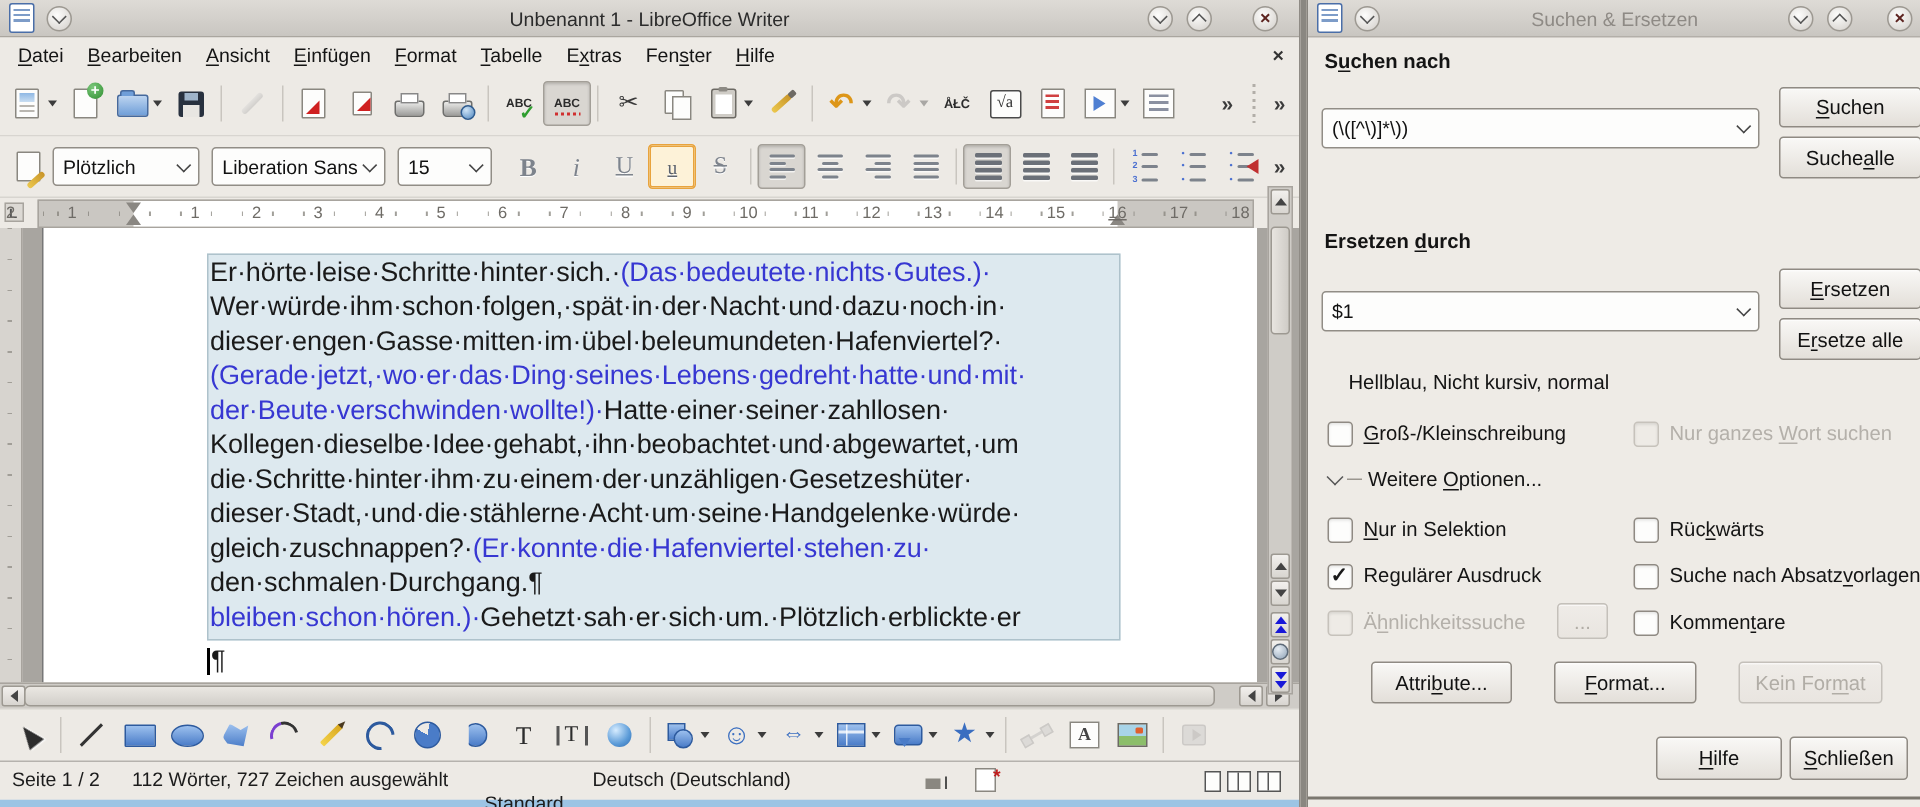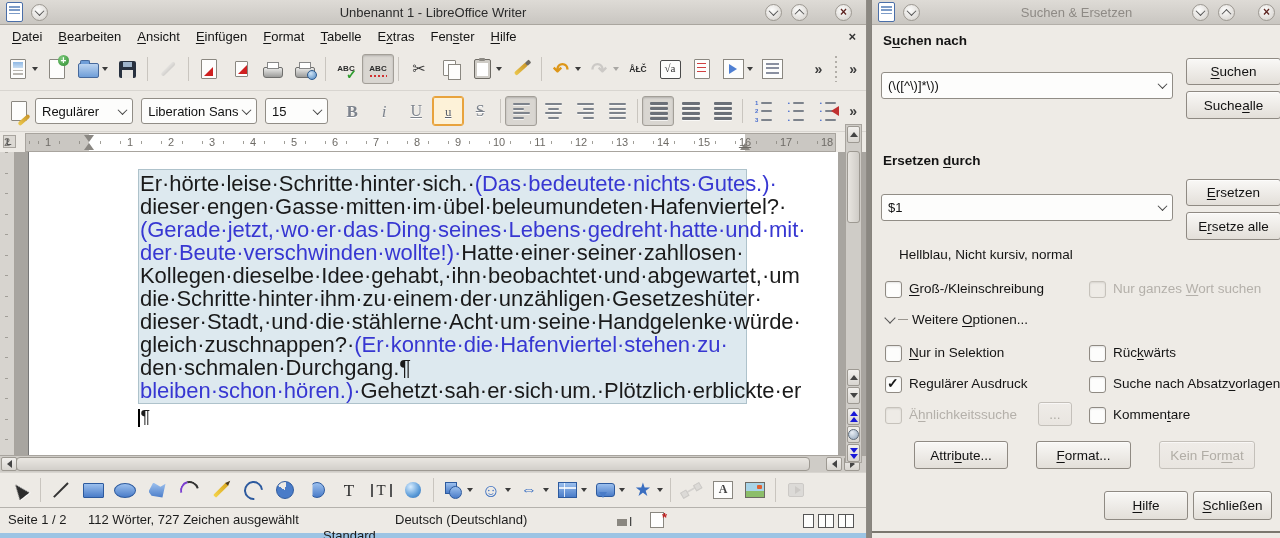--- a/index.html
+++ b/index.html
@@ -99,21 +99,21 @@
   .ind-marker{position:absolute;width:0;height:0;}
   .ind-top{border-left:5px solid transparent;border-right:5px solid transparent;border-top:7px solid #8a8782;}
   .ind-bot{border-left:5px solid transparent;border-right:5px solid transparent;border-bottom:7px solid #8a8782;}
   
   .docarea{flex:1;position:relative;background:#a8a5a0;overflow:hidden;}
   .vruler{position:absolute;left:0;top:0;bottom:0;width:14px;background:#d7d4cf;border-right:1px solid #a8a49e;}
   .vruler .ticks{position:absolute;top:0;bottom:0;left:5px;width:3px;background:repeating-linear-gradient(#8a8780 0 1px,transparent 1px 20.5px);opacity:.7;}
   .page{position:absolute;left:28px;width:810px;top:0;height:312px;background:#fff;box-shadow:1px 0 0 #777 inset;}
   .textblock{position:absolute;left:110px;top:17px;width:609px;}
   .selection{background:#dde9ef;border:1px solid #aec2cb;padding:1px 1px 2px 1px;}
-  .docline{height:23px;white-space:nowrap;font-size:22px;color:#1a1a1a;overflow:visible;}
+  .docline{height:23px;white-space:nowrap;font-size:18px;color:#1a1a1a;overflow:visible;}
   .docline .blue{color:#3737d2;}
   .afterpara{margin-top:3px;font-size:18px;color:#1a1a1a;display:flex;align-items:center;height:21px;}
   .caret{display:inline-block;width:1.6px;height:18px;background:#000;margin-right:1px;}
   
   .vscroll{position:absolute;right:4px;top:124px;width:17px;height:339px;background:#cfccc7;border:1px solid #a8a49e;box-sizing:border-box;}
   .sbtn{position:absolute;left:1px;right:1px;height:15px;background:linear-gradient(#f2f0ed,#d8d5d0);border:1px solid #9d9992;border-radius:2px;display:flex;align-items:center;justify-content:center;}
   .vthumb{position:absolute;left:1px;right:1px;top:26px;height:70px;background:linear-gradient(90deg,#e8e5e0,#cfccc7);border:1px solid #9d9992;border-radius:3px;}
   .tri{width:0;height:0;display:inline-block;}
   .tri.up{border-left:4px solid transparent;border-right:4px solid transparent;border-bottom:5px solid #444;}
   .tri.down{border-left:4px solid transparent;border-right:4px solid transparent;border-top:5px solid #444;}
@@ -354,21 +354,21 @@
       <span class="grip"></span>
       <span class="ovf">»</span>
     </div>
   <div class="toolbar toolbar2" id="toolbar2">
     <span class="tbtn">
         <span class="ic stylesic">
           <span class="pg"></span>
         </span>
       </span>
     <span class="combo" style="width:106px;">
-      <span>Regulärer</span>
+      <span>Plötzlich</span>
         <span class="cchev"></span>
     </span>
     <span class="combo" style="width:128px;">
       <span>Liberation Sans</span>
         <span class="cchev"></span>
     </span>
     <span class="combo" style="width:62px;">
       <span>15</span>
         <span class="cchev"></span>
     </span>
@@ -559,20 +559,21 @@
       </div>
   </div>
   <div class="docarea">
     <div class="vruler">
         <div class="ticks"></div>
       </div>
     <div class="page">
       <div class="textblock">
         <div class="selection" id="doclines">
             <div class="docline" style="letter-spacing: -0.04px;"><span>Er·hörte·leise·Schritte·hinter·sich.·</span><span class="blue">(Das·bedeutete·nichts·Gutes.)·</span></div>
+            <div class="docline" style="letter-spacing: -0.05px;"><span>Wer·würde·ihm·schon·folgen,·spät·in·der·Nacht·und·dazu·noch·in·</span></div>
             <div class="docline" style="letter-spacing: -0.05px;"><span>dieser·engen·Gasse·mitten·im·übel·beleumundeten·Hafenviertel?·</span></div>
             <div class="docline" style="letter-spacing: -0.05px;"><span class="blue">(Gerade·jetzt,·wo·er·das·Ding·seines·Lebens·gedreht·hatte·und·mit·</span></div>
             <div class="docline" style="letter-spacing: -0.05px;"><span class="blue">der·Beute·verschwinden·wollte!)·</span><span>Hatte·einer·seiner·zahllosen·</span></div>
             <div class="docline" style="letter-spacing: -0.05px;"><span>Kollegen·dieselbe·Idee·gehabt,·ihn·beobachtet·und·abgewartet,·um</span></div>
             <div class="docline" style="letter-spacing: -0.05px;"><span>die·Schritte·hinter·ihm·zu·einem·der·unzähligen·Gesetzeshüter·</span></div>
             <div class="docline" style="letter-spacing: -0.05px;"><span>dieser·Stadt,·und·die·stählerne·Acht·um·seine·Handgelenke·würde·</span></div>
             <div class="docline" style="letter-spacing: -0.05px;"><span>gleich·zuschnappen?·</span><span class="blue">(Er·konnte·die·Hafenviertel·stehen·zu·</span></div>
             <div class="docline"><span>den·schmalen·Durchgang.¶</span></div>
             <div class="docline" style="letter-spacing: -0.04px;"><span class="blue">bleiben·schon·hören.)·</span><span>Gehetzt·sah·er·sich·um.·Plötzlich·erblickte·er</span></div>
           </div>

